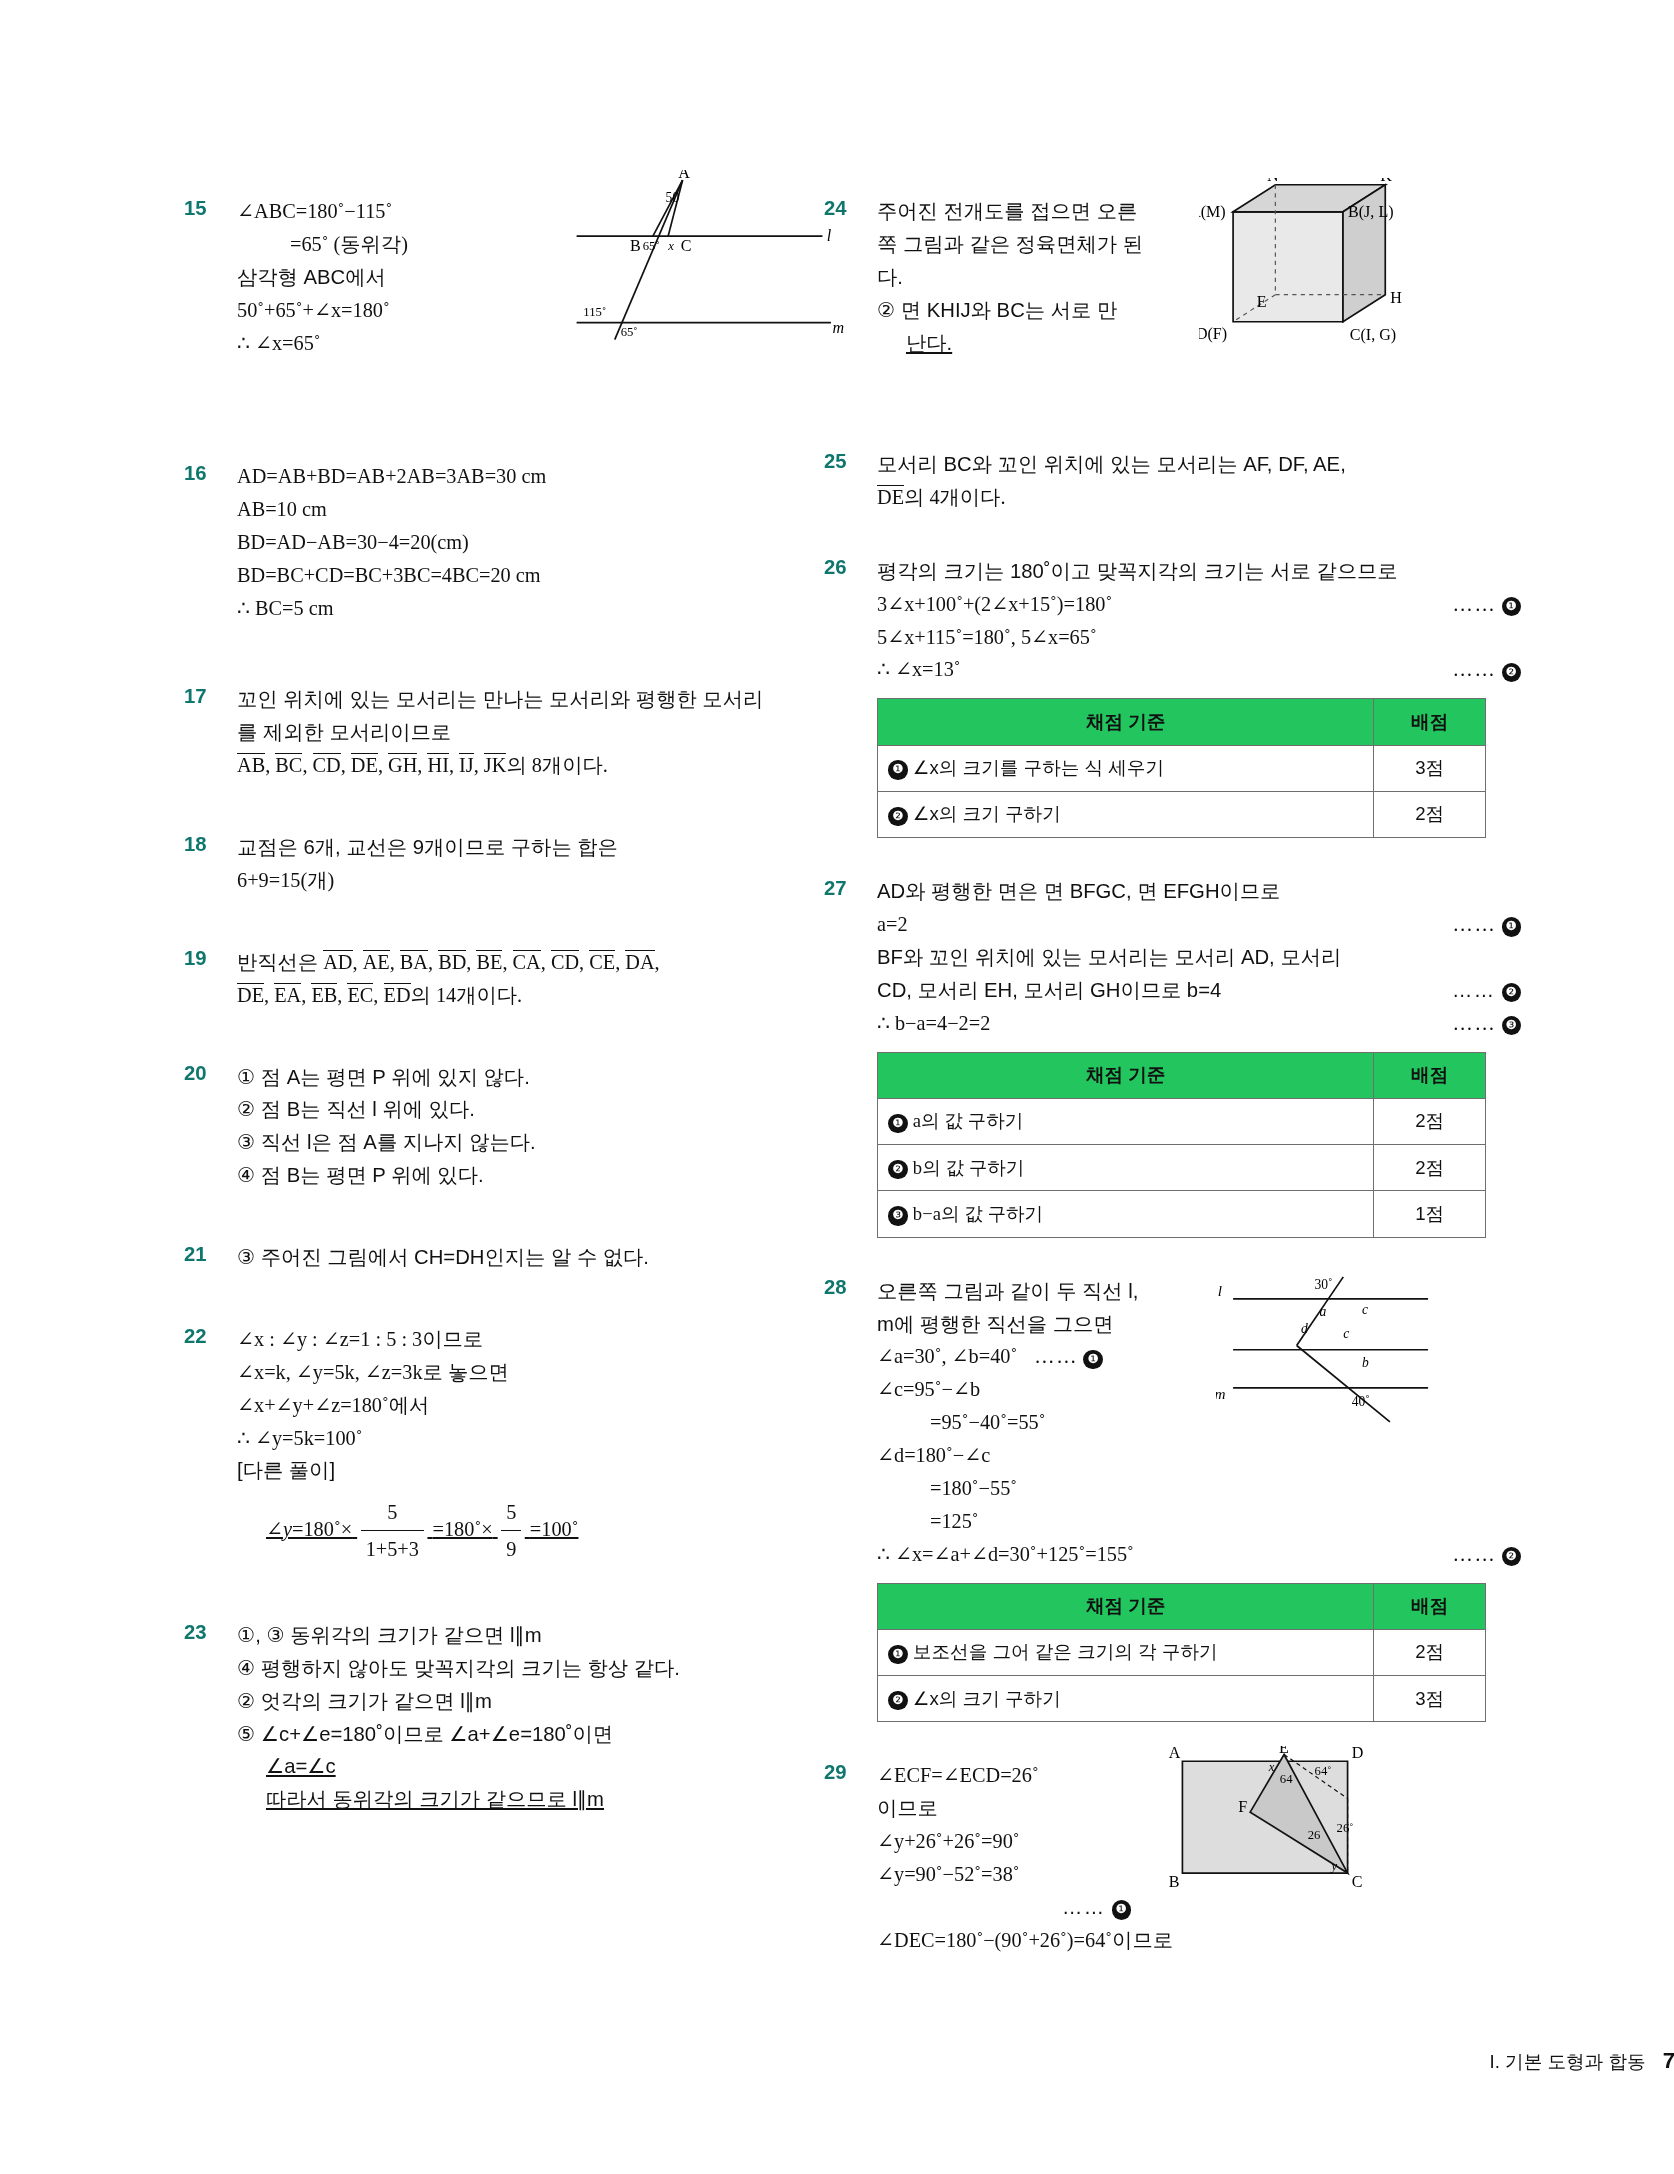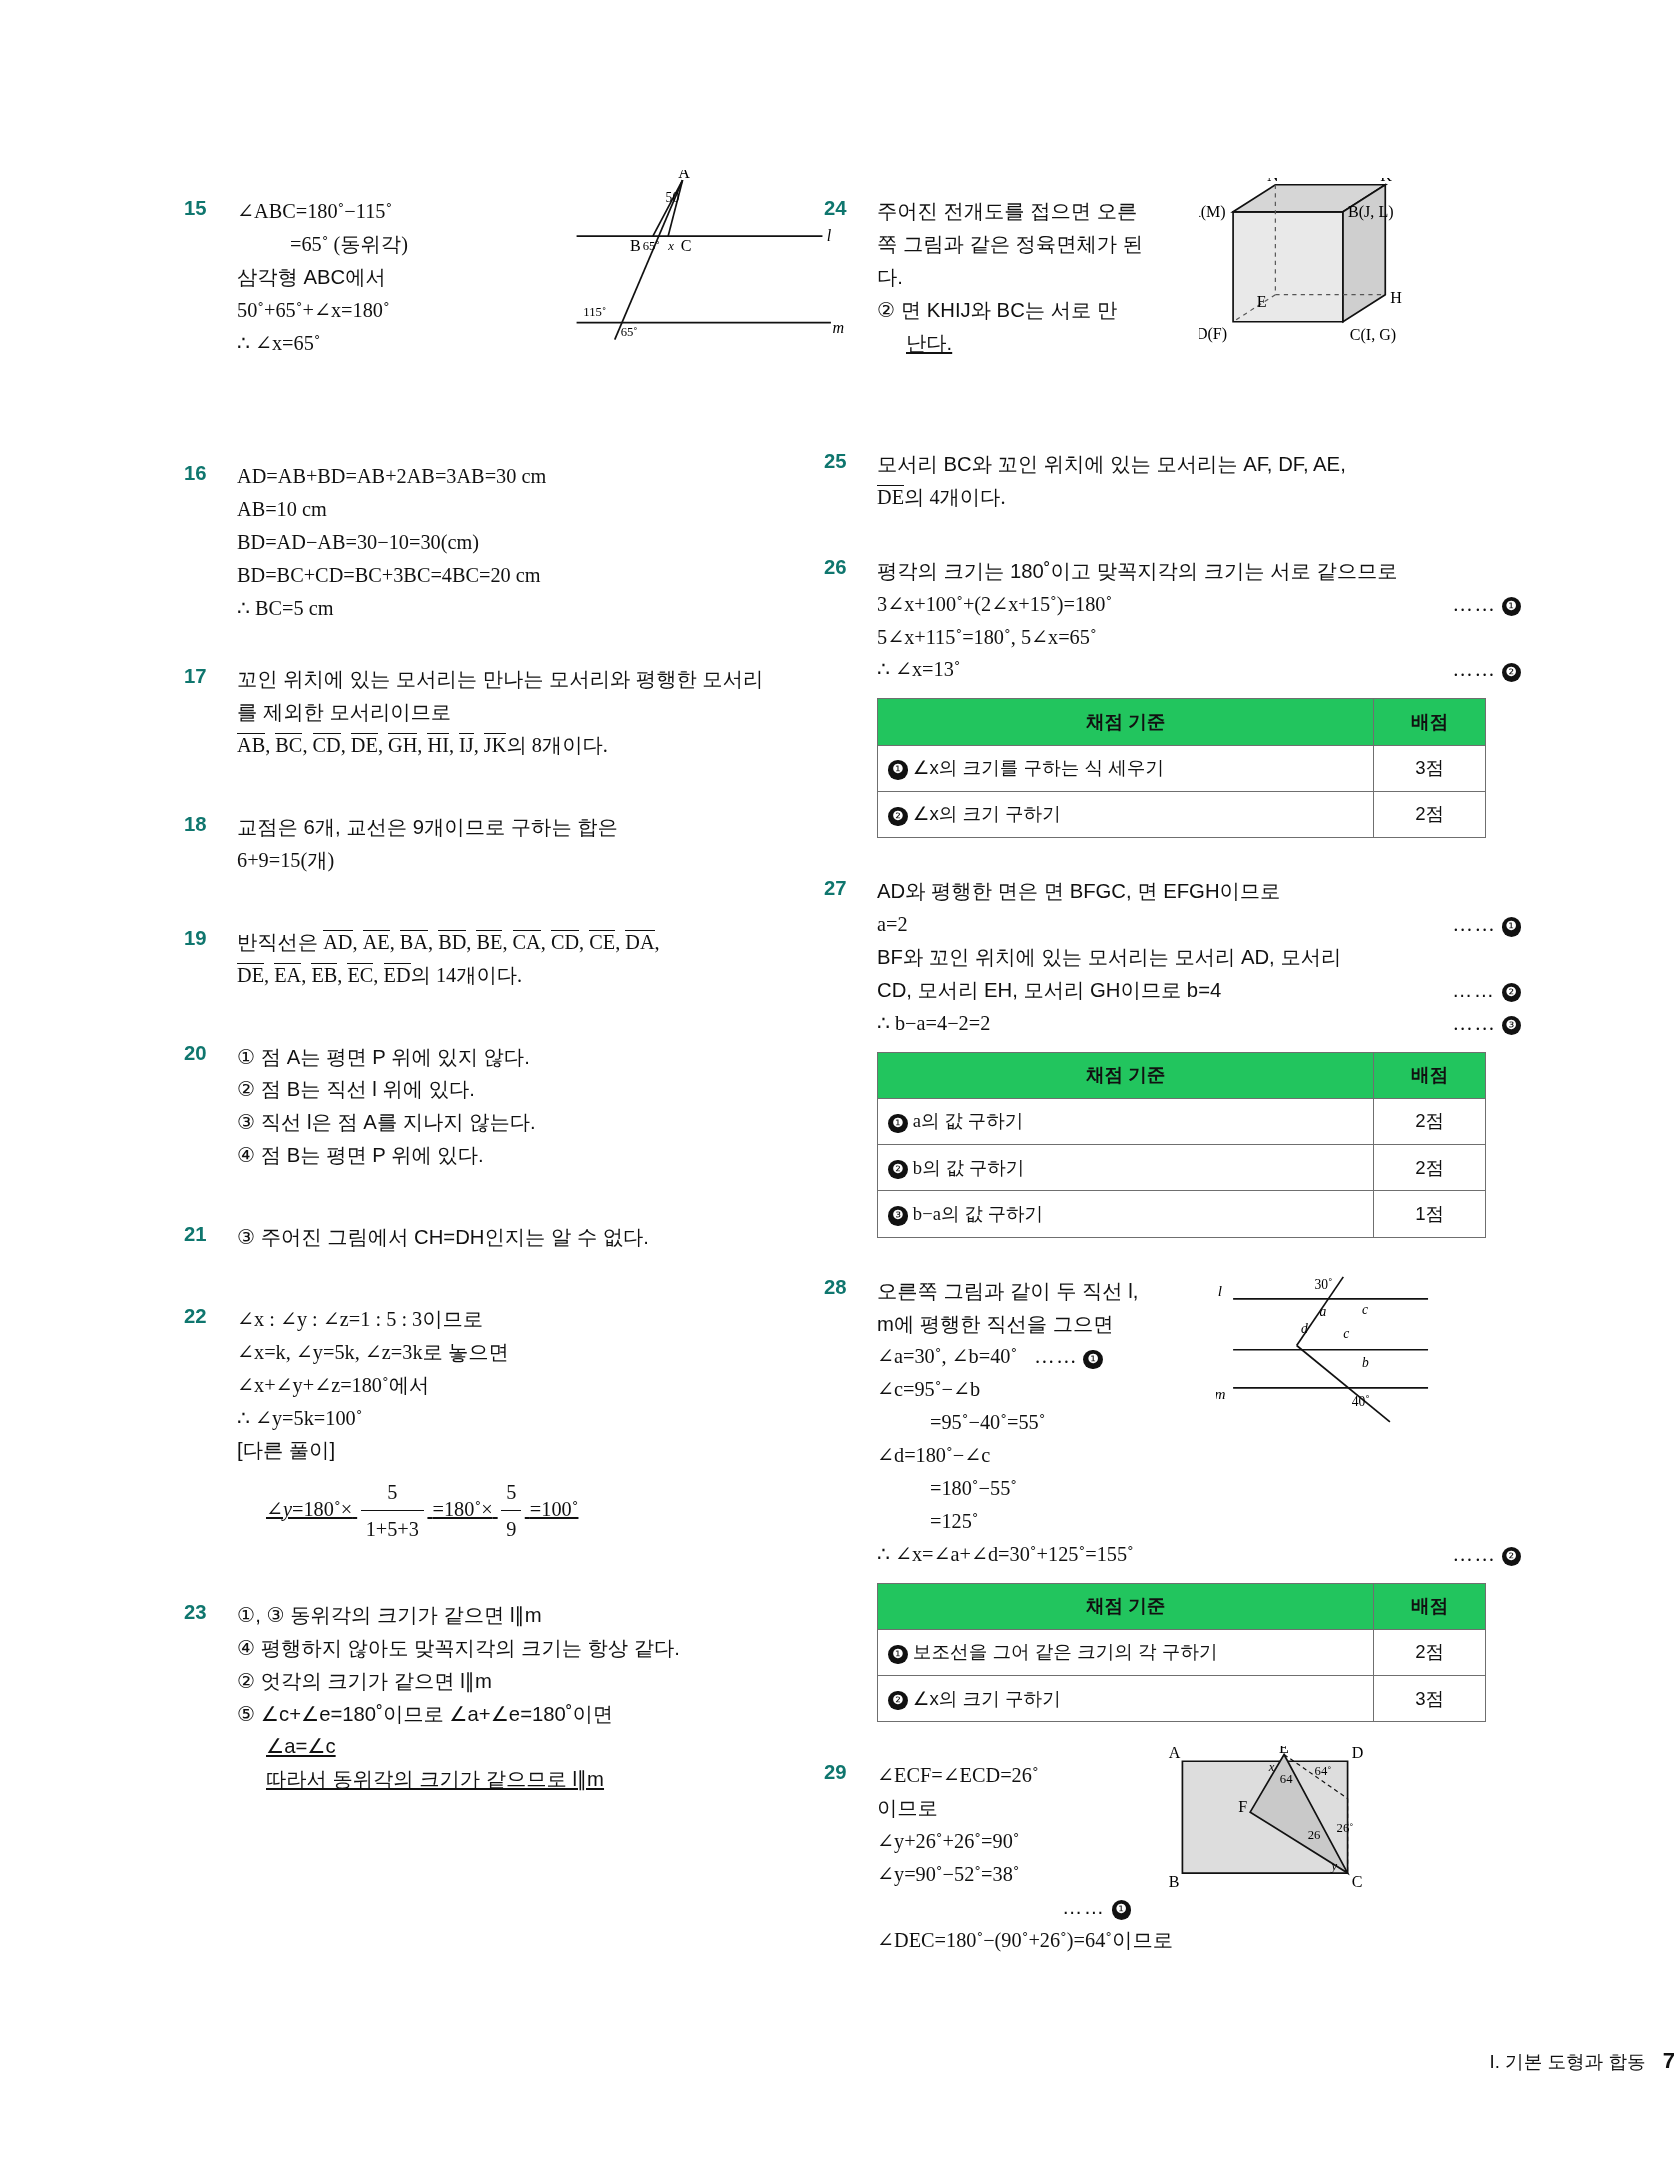--- a/index.html
+++ b/index.html
@@ -85,27 +85,27 @@
           <text x="312" y="192" font-size="19" font-style="italic" font-family="Liberation Serif, serif">m</text>
         </svg>
       </div>
     </div>
 
     <div class="item" style="margin-top:53px;">
       <div class="num">16</div>
       <div class="body math">
         <div class="line">AD=AB+BD=AB+2AB=3AB=30 cm</div>
         <div class="line">AB=10 cm</div>
-        <div class="line">BD=AD−AB=30−10=30(cm)</div>
+        <div class="line">BD=AD−AB=30−4=20(cm)</div>
         <div class="line">BD=BC+CD=BC+3BC=4BC=20 cm</div>
         <div class="line">∴ BC=5 cm</div>
       </div>
     </div>
 
-    <div class="item" style="margin-top:39px;">
+    <div class="item" style="margin-top:59px;">
       <div class="num">17</div>
       <div class="body">
         <div class="line">꼬인 위치에 있는 모서리는 만나는 모서리와 평행한 모서리</div>
         <div class="line">를 제외한 모서리이므로</div>
         <div class="line math"><span class="ov">AB</span>, <span class="ov">BC</span>, <span class="ov">CD</span>, <span class="ov">DE</span>, <span class="ov">GH</span>, <span class="ov">HI</span>, <span class="ov">IJ</span>, <span class="ov">JK</span>의 8개이다.</div>
       </div>
     </div>
 
     <div class="item" style="margin-top:49px;">
       <div class="num">18</div>

